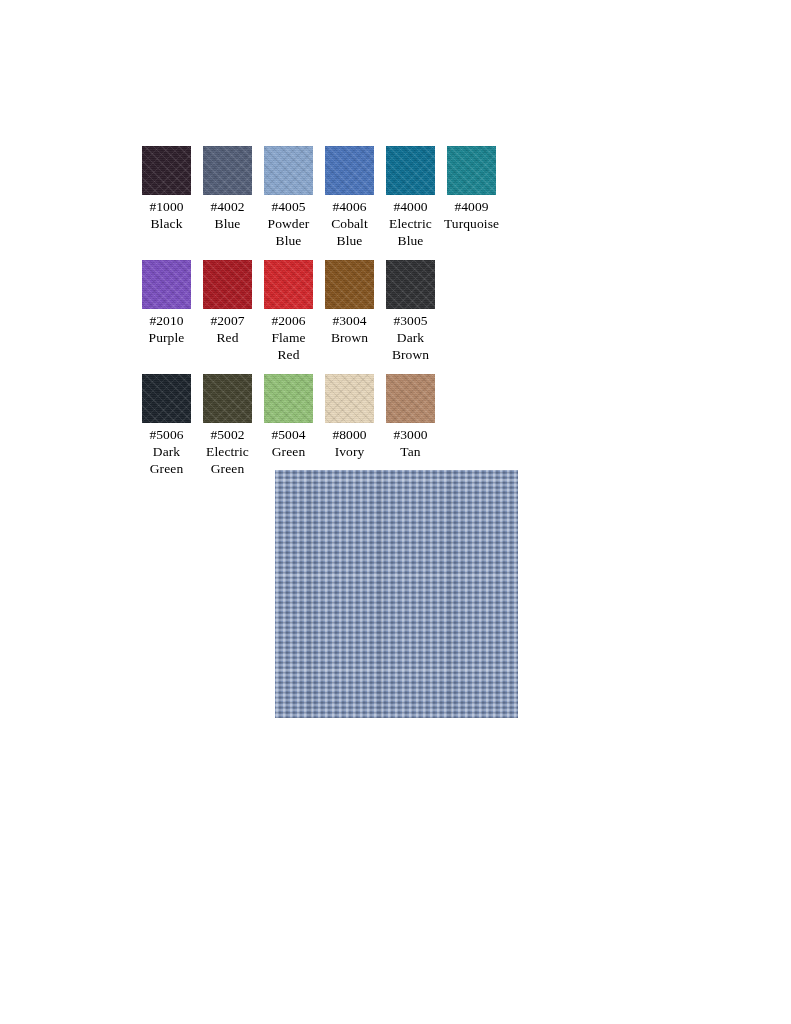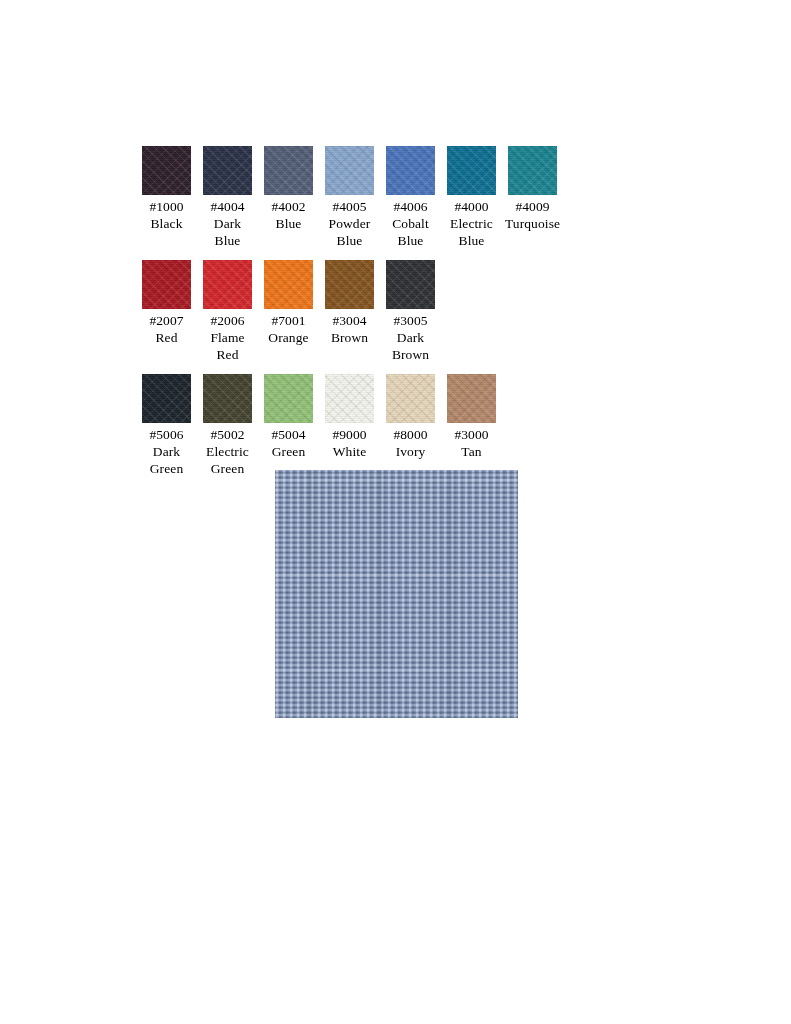--- a/index.html
+++ b/index.html
@@ -163,25 +163,20 @@
 
   <div class="grid">
 
     <div class="swatch-row">
       <div class="swatch-cell">
         <div class="swatch-chip" style="background-color: rgb(46, 31, 43);"></div>
         <div class="swatch-code">#1000</div>
         <div class="swatch-name">Black</div>
       </div>
       <div class="swatch-cell">
-        <div class="swatch-chip" style="background-color: rgb(42, 49, 71);"></div>
-        <div class="swatch-code">#4004</div>
-        <div class="swatch-name">Dark Blue</div>
-      </div>
-      <div class="swatch-cell">
         <div class="swatch-chip" style="background-color: rgb(83, 94, 119);"></div>
         <div class="swatch-code">#4002</div>
         <div class="swatch-name">Blue</div>
       </div>
       <div class="swatch-cell">
         <div class="swatch-chip" style="background-color: rgb(137, 166, 205);"></div>
         <div class="swatch-code">#4005</div>
         <div class="swatch-name">Powder
 Blue</div>
       </div>
@@ -199,36 +194,36 @@
       </div>
       <div class="swatch-cell">
         <div class="swatch-chip" style="background-color: rgb(26, 132, 144);"></div>
         <div class="swatch-code">#4009</div>
         <div class="swatch-name">Turquoise</div>
       </div>
     </div>
 
     <div class="swatch-row">
       <div class="swatch-cell">
+        <div class="swatch-chip" style="background-color: rgb(123, 79, 192);"></div>
+        <div class="swatch-code">#2010</div>
+        <div class="swatch-name">Purple</div>
+      </div>
+      <div class="swatch-cell">
         <div class="swatch-chip" style="background-color: rgb(169, 25, 34);"></div>
         <div class="swatch-code">#2007</div>
         <div class="swatch-name">Red</div>
       </div>
       <div class="swatch-cell">
         <div class="swatch-chip" style="background-color: rgb(211, 38, 43);"></div>
         <div class="swatch-code">#2006</div>
         <div class="swatch-name">Flame
 Red</div>
       </div>
       <div class="swatch-cell">
-        <div class="swatch-chip" style="background-color: rgb(239, 117, 24);"></div>
-        <div class="swatch-code">#7001</div>
-        <div class="swatch-name">Orange</div>
-      </div>
-      <div class="swatch-cell">
         <div class="swatch-chip" style="background-color: rgb(132, 84, 31);"></div>
         <div class="swatch-code">#3004</div>
         <div class="swatch-name">Brown</div>
       </div>
       <div class="swatch-cell">
         <div class="swatch-chip" style="background-color: rgb(47, 48, 51);"></div>
         <div class="swatch-code">#3005</div>
         <div class="swatch-name">Dark
 Brown</div>
       </div>
@@ -244,25 +239,20 @@
       <div class="swatch-cell">
         <div class="swatch-chip" style="background-color: rgb(68, 67, 47);"></div>
         <div class="swatch-code">#5002</div>
         <div class="swatch-name">Electric
 Green</div>
       </div>
       <div class="swatch-cell">
         <div class="swatch-chip" style="background-color: rgb(146, 193, 119);"></div>
         <div class="swatch-code">#5004</div>
         <div class="swatch-name">Green</div>
-      </div>
-      <div class="swatch-cell">
-        <div class="swatch-chip" style="background-color: rgb(243, 244, 237);"></div>
-        <div class="swatch-code">#9000</div>
-        <div class="swatch-name">White</div>
       </div>
       <div class="swatch-cell">
         <div class="swatch-chip" style="background-color: rgb(230, 214, 186);"></div>
         <div class="swatch-code">#8000</div>
         <div class="swatch-name">Ivory</div>
       </div>
       <div class="swatch-cell">
         <div class="swatch-chip" style="background-color: rgb(180, 136, 106);"></div>
         <div class="swatch-code">#3000</div>
         <div class="swatch-name">Tan</div>

